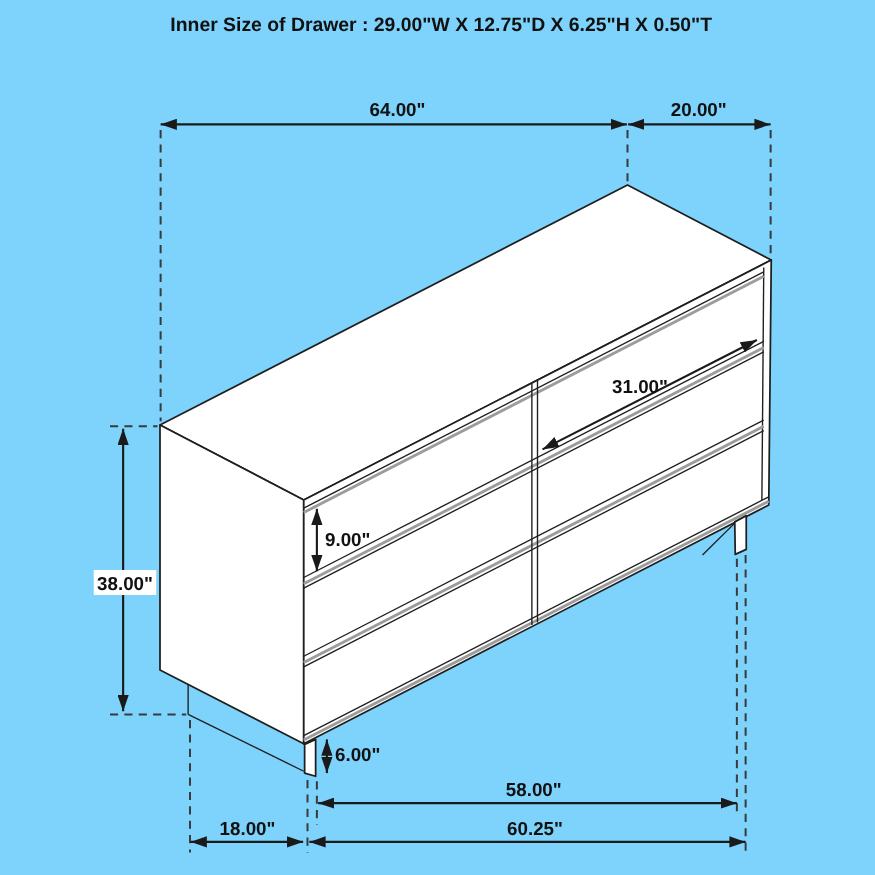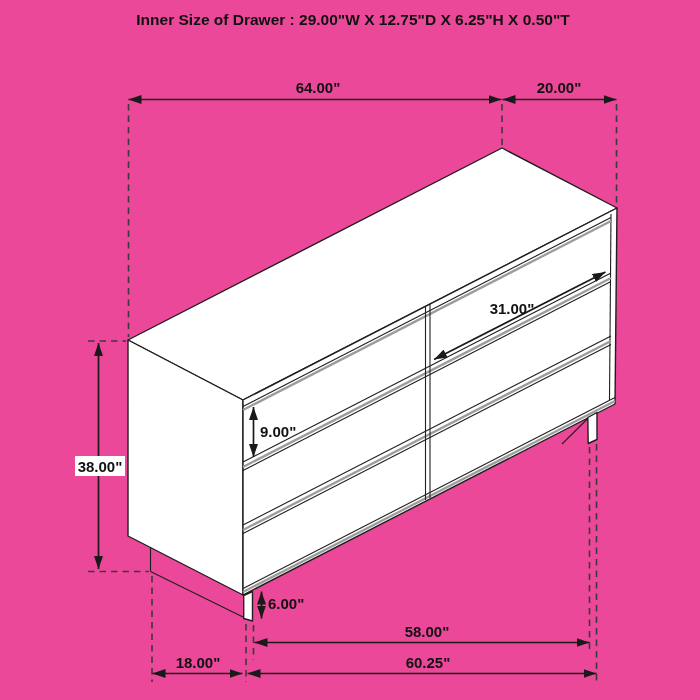--- a/index.html
+++ b/index.html
@@ -4,21 +4,21 @@
 <style>
   html, body {
     margin: 0;
     padding: 0;
     background: #ffffff;
   }
   .stage {
     position: relative;
     width: 700px;
     height: 700px;
-    background: #ec4899;
+    background: #7dd3fc;
     overflow: hidden;
     font-family: "Liberation Sans", sans-serif;
   }
   svg { display: block; }
   .page-title {
     font: bold 15.5px "Liberation Sans", sans-serif;
     fill: #111111;
   }
   .dim-label {
     font: bold 15px "Liberation Sans", sans-serif;

